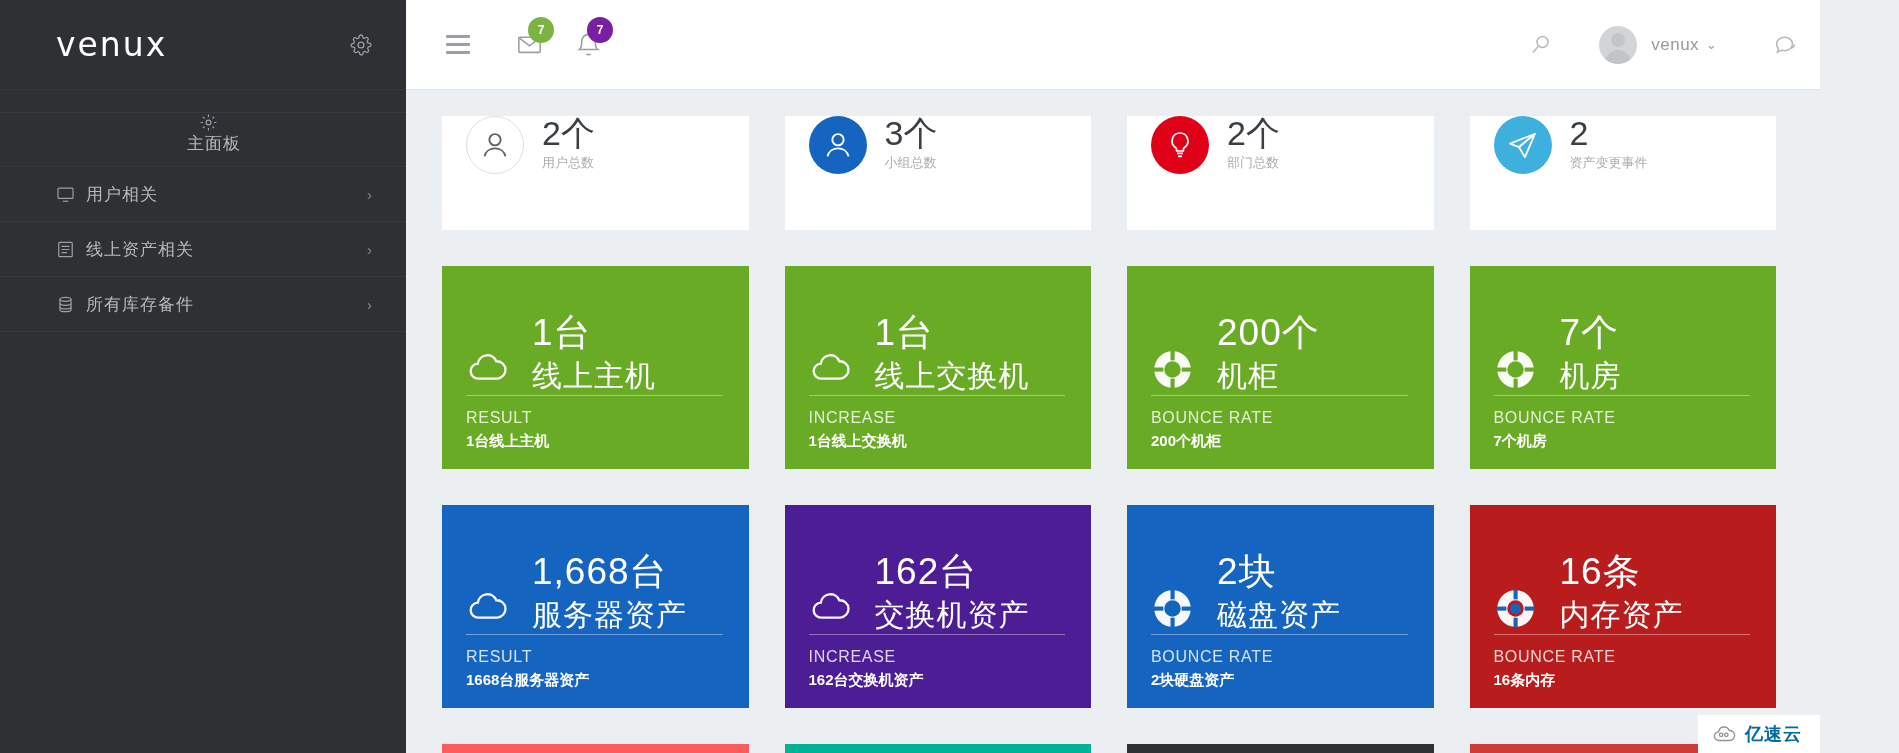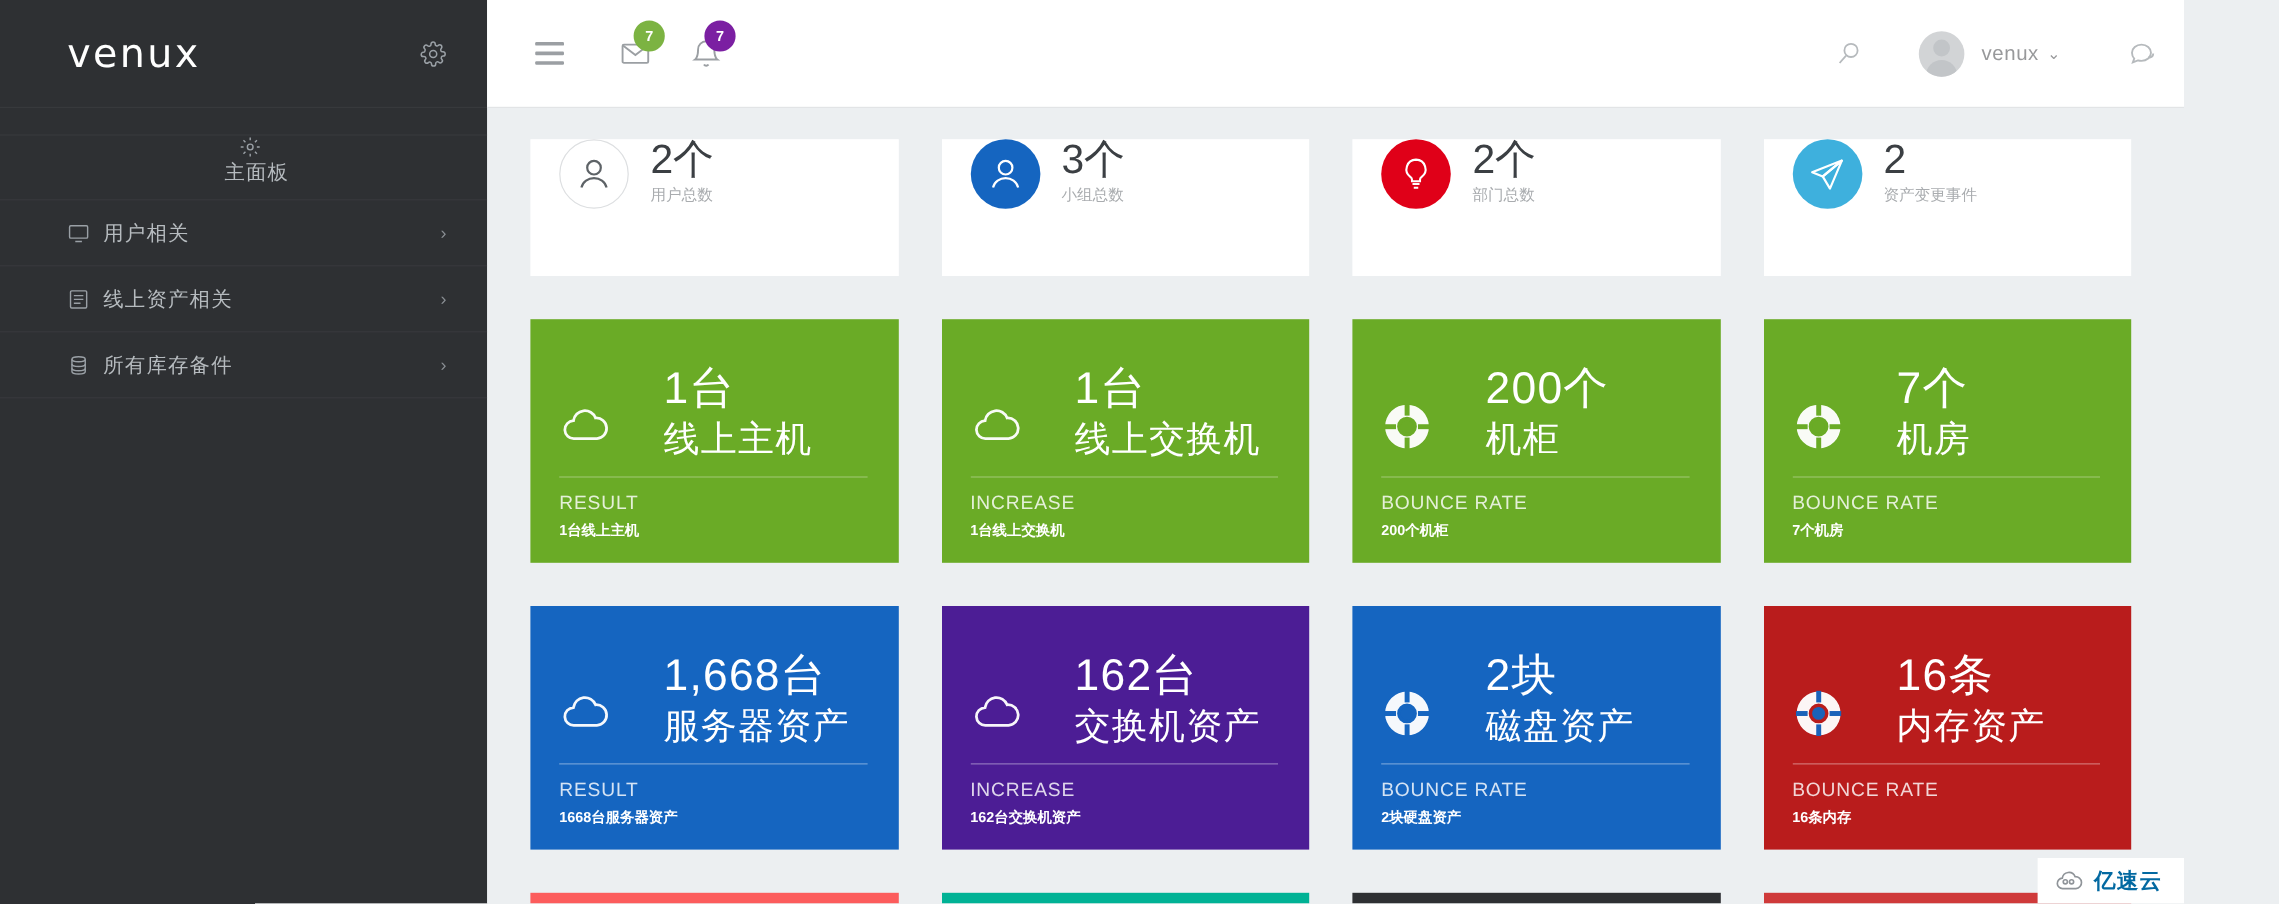--- a/index.html
+++ b/index.html
@@ -130,28 +130,28 @@
 
   
   .tile {
     height: 203px;
     padding: 24px 26px 18px 24px;
     color: #ffffff;
     display: flex;
     flex-direction: column;
     position: relative;
   }
-  .tile-top { display: flex; align-items: center; flex: 1; gap: 21px; }
+  .tile-top { display: flex; align-items: flex-end; flex: 1; }
   .tile-ico { width: 66px; flex-shrink: 0; padding-top: 28px; opacity: .96; }
   .tile-txt { flex: 1; }
   .tile-num { font-size: 37px; font-weight: 300; line-height: 1.25; letter-spacing: 1px; }
   .tile-name { font-size: 30px; font-weight: 300; line-height: 1.3; letter-spacing: 1px; }
   .tile-foot { border-top: 1px solid rgba(255,255,255,.38); padding-top: 13px; }
   .tile-label { font-size: 16px; letter-spacing: .7px; color: rgba(255,255,255,.82); }
-  .tile-desc { font-size: 12px; font-weight: 700; margin-top: 5px; color: #ffffff; }
+  .tile-desc { font-size: 15px; font-weight: 700; margin-top: 5px; color: #ffffff; }
 
   
   .bottom-row { display: grid; grid-template-columns: repeat(4, 1fr); gap: 36px; margin-top: 36px; }
   .bcard {
     height: 120px;
     display: flex;
     align-items: center;
     padding: 20px 24px;
     color: #fff;
     overflow: hidden;

